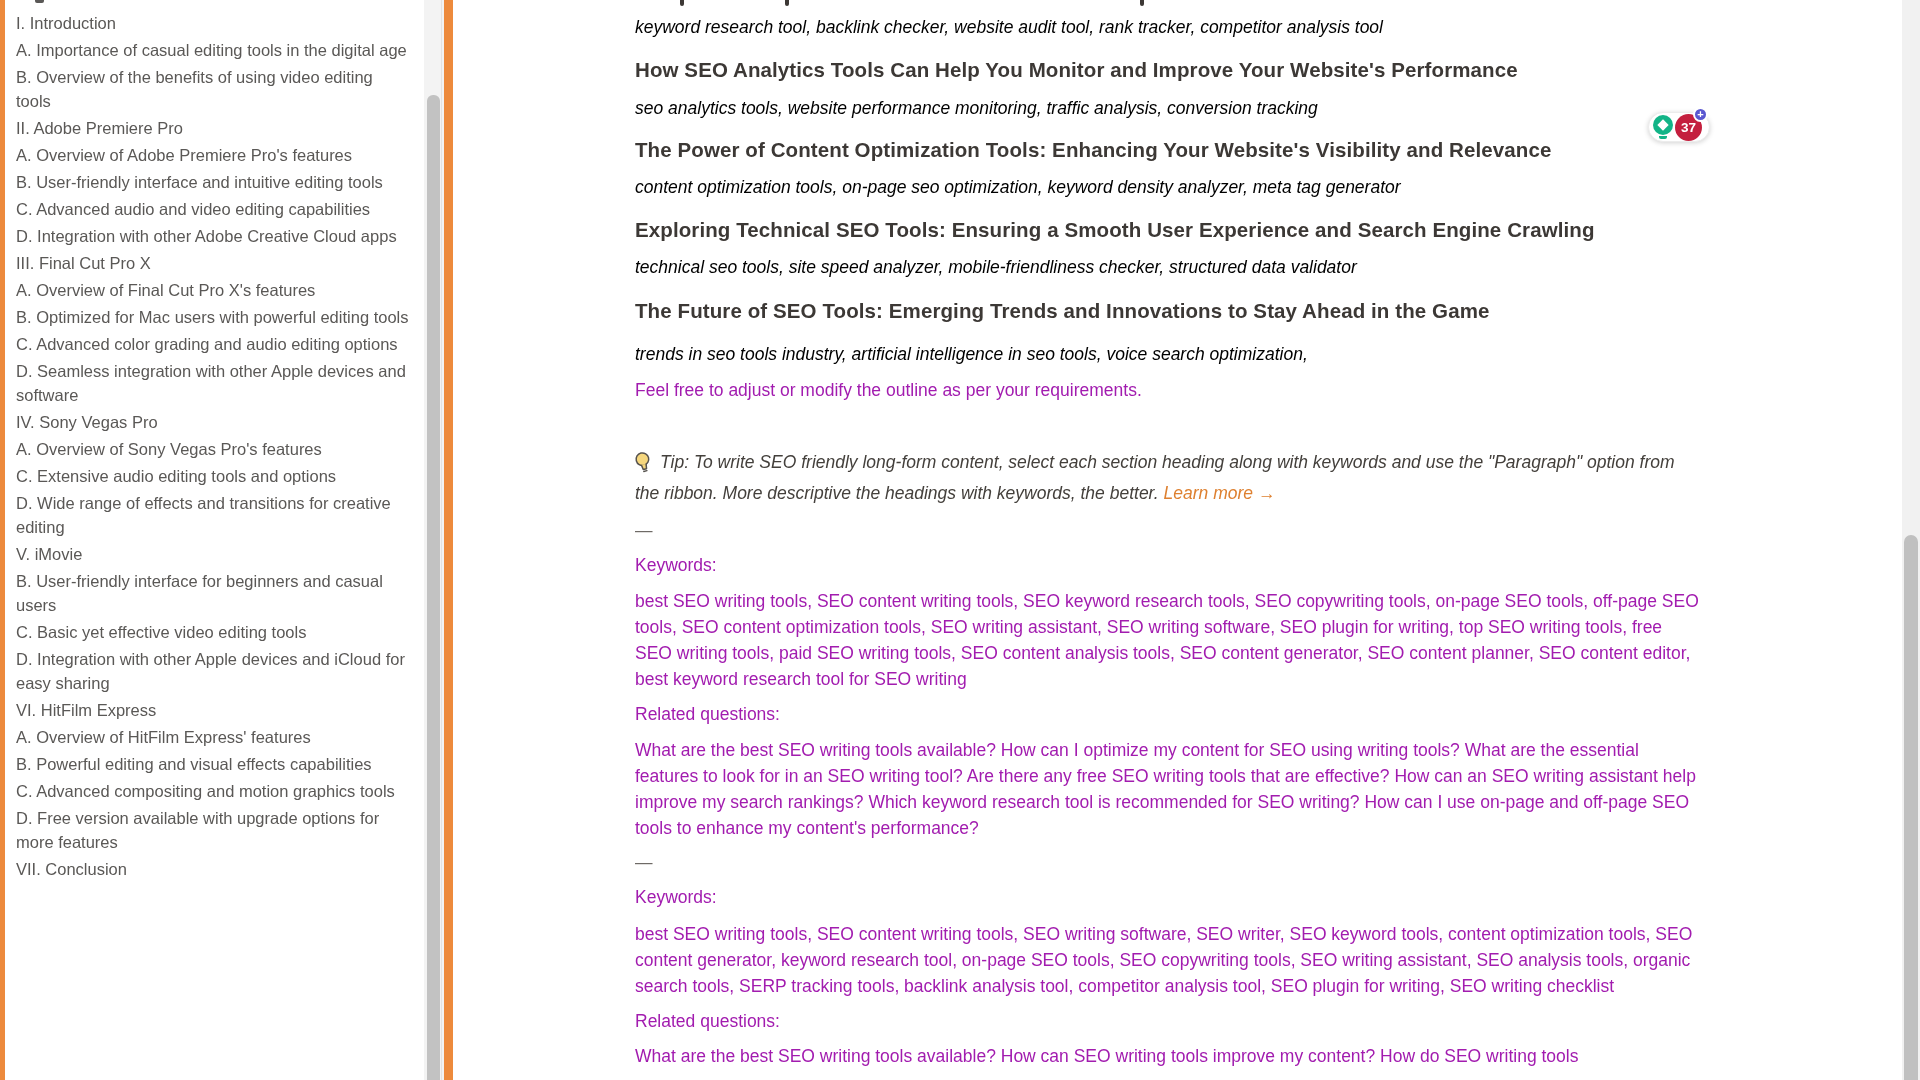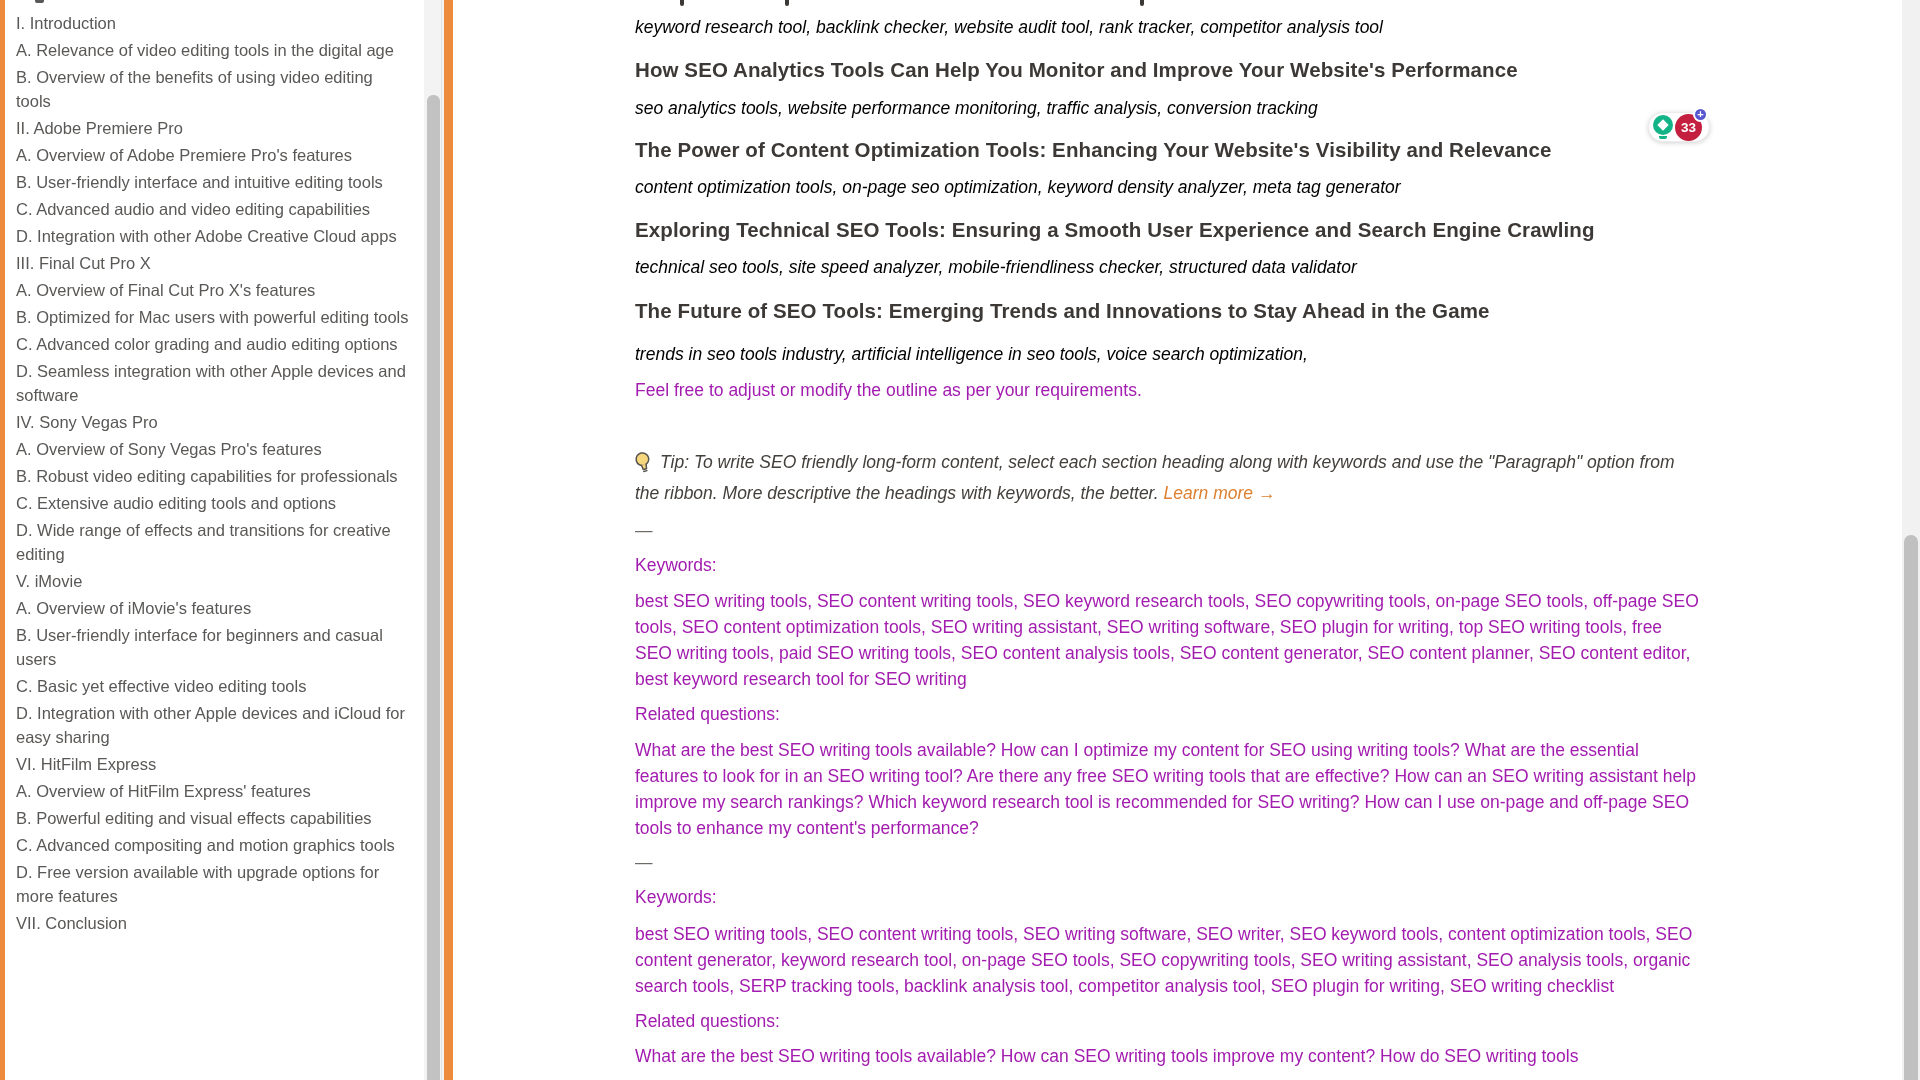--- a/index.html
+++ b/index.html
@@ -57,39 +57,37 @@
 </head>
 <body>
 
 <div class="app">
 
   <div class="left-accent"></div>
 
   <aside class="sidebar">
     <div class="sb-frag"></div>
     <div class="sb-item">I. Introduction</div>
-    <div class="sb-item">A. Relevance of video editing tools in the digital age</div>
+    <div class="sb-item">A. Importance of casual editing tools in the digital age</div>
     <div class="sb-item">B. Overview of the benefits of using video editing tools</div>
     <div class="sb-item">II. Adobe Premiere Pro</div>
     <div class="sb-item">A. Overview of Adobe Premiere Pro's features</div>
     <div class="sb-item">B. User-friendly interface and intuitive editing tools</div>
     <div class="sb-item">C. Advanced audio and video editing capabilities</div>
     <div class="sb-item">D. Integration with other Adobe Creative Cloud apps</div>
     <div class="sb-item">III. Final Cut Pro X</div>
     <div class="sb-item">A. Overview of Final Cut Pro X's features</div>
     <div class="sb-item">B. Optimized for Mac users with powerful editing tools</div>
     <div class="sb-item">C. Advanced color grading and audio editing options</div>
     <div class="sb-item">D. Seamless integration with other Apple devices and software</div>
     <div class="sb-item">IV. Sony Vegas Pro</div>
     <div class="sb-item">A. Overview of Sony Vegas Pro's features</div>
-    <div class="sb-item">B. Robust video editing capabilities for professionals</div>
     <div class="sb-item">C. Extensive audio editing tools and options</div>
     <div class="sb-item">D. Wide range of effects and transitions for creative editing</div>
     <div class="sb-item">V. iMovie</div>
-    <div class="sb-item">A. Overview of iMovie's features</div>
     <div class="sb-item">B. User-friendly interface for beginners and casual users</div>
     <div class="sb-item">C. Basic yet effective video editing tools</div>
     <div class="sb-item">D. Integration with other Apple devices and iCloud for easy sharing</div>
     <div class="sb-item">VI. HitFilm Express</div>
     <div class="sb-item">A. Overview of HitFilm Express' features</div>
     <div class="sb-item">B. Powerful editing and visual effects capabilities</div>
     <div class="sb-item">C. Advanced compositing and motion graphics tools</div>
     <div class="sb-item">D. Free version available with upgrade options for more features</div>
     <div class="sb-item">VII. Conclusion</div>
   </aside>
@@ -139,21 +137,21 @@
     <p class="body" style="margin-top:9px">Related questions:</p>
     <p class="body" style="margin-top:9px">What are the best SEO writing tools available? How can SEO writing tools improve my content? How do SEO writing tools</p>
   </main>
 
   <div class="badge-pill">
     <div class="bulb-badge">
       <div class="globe"></div>
       <div class="base"></div>
     </div>
     <div class="count-badge">
-      <span>33</span>
+      <span>37</span>
       <div class="plus-badge">+</div>
     </div>
   </div>
 
   <div class="main-track">
     <div class="main-thumb"></div>
   </div>
 
 </div>
 

